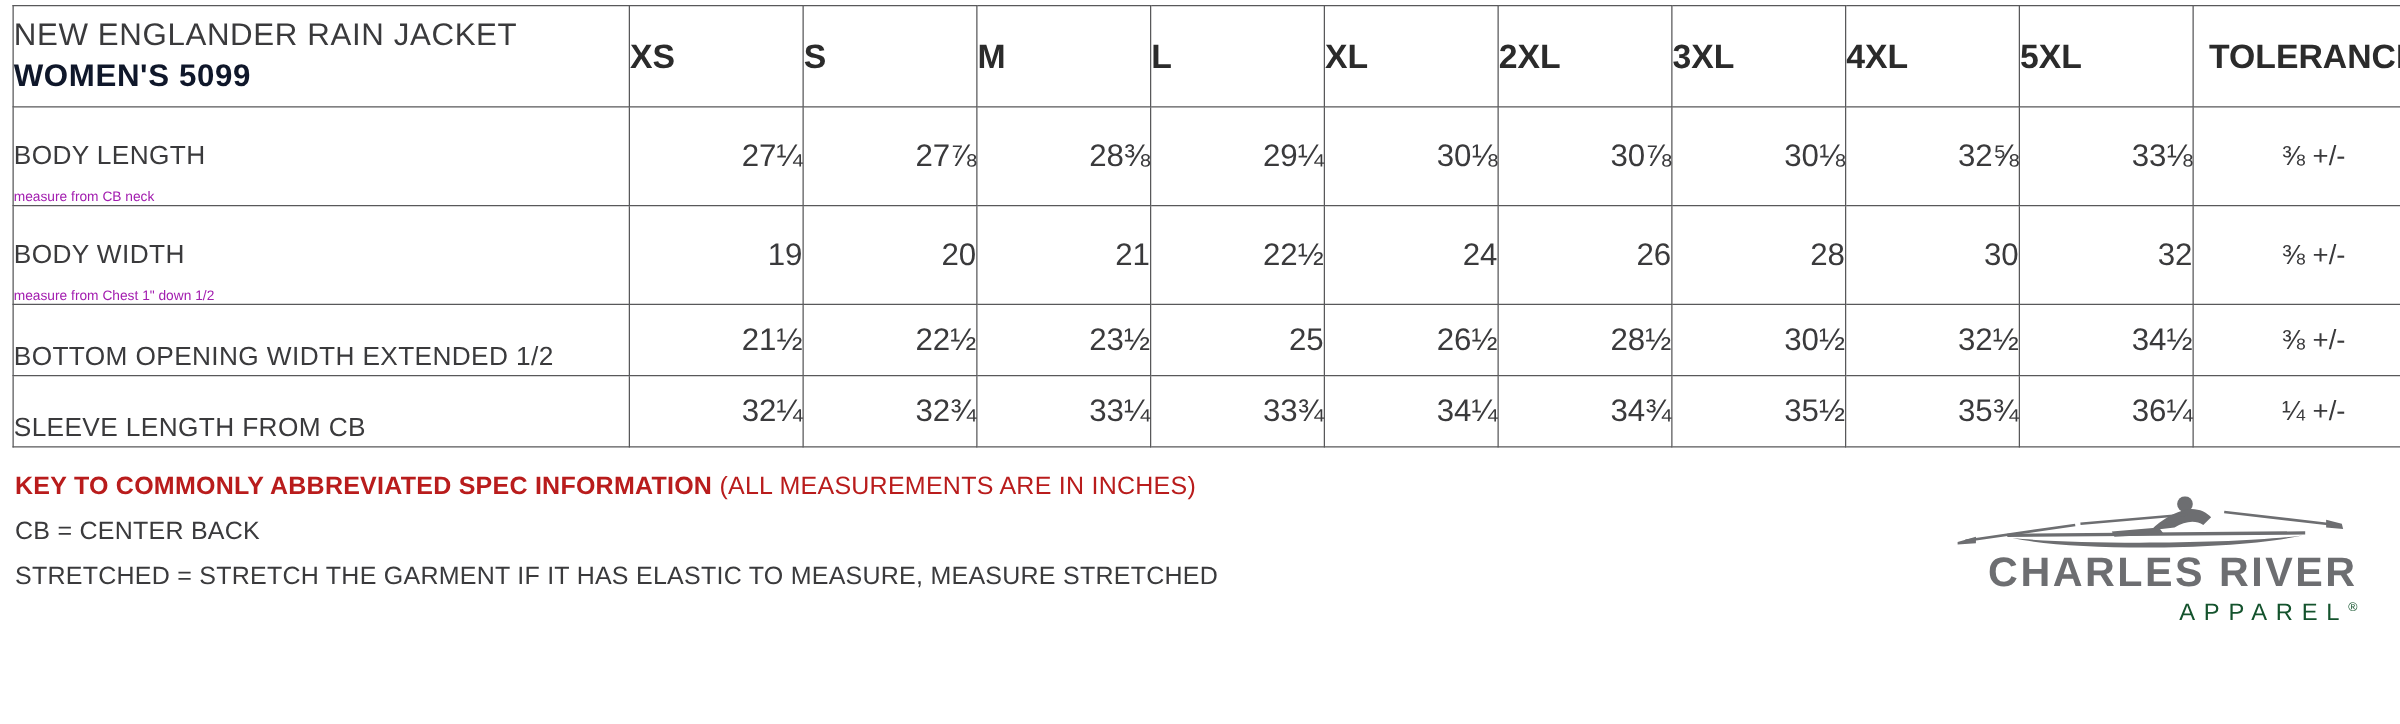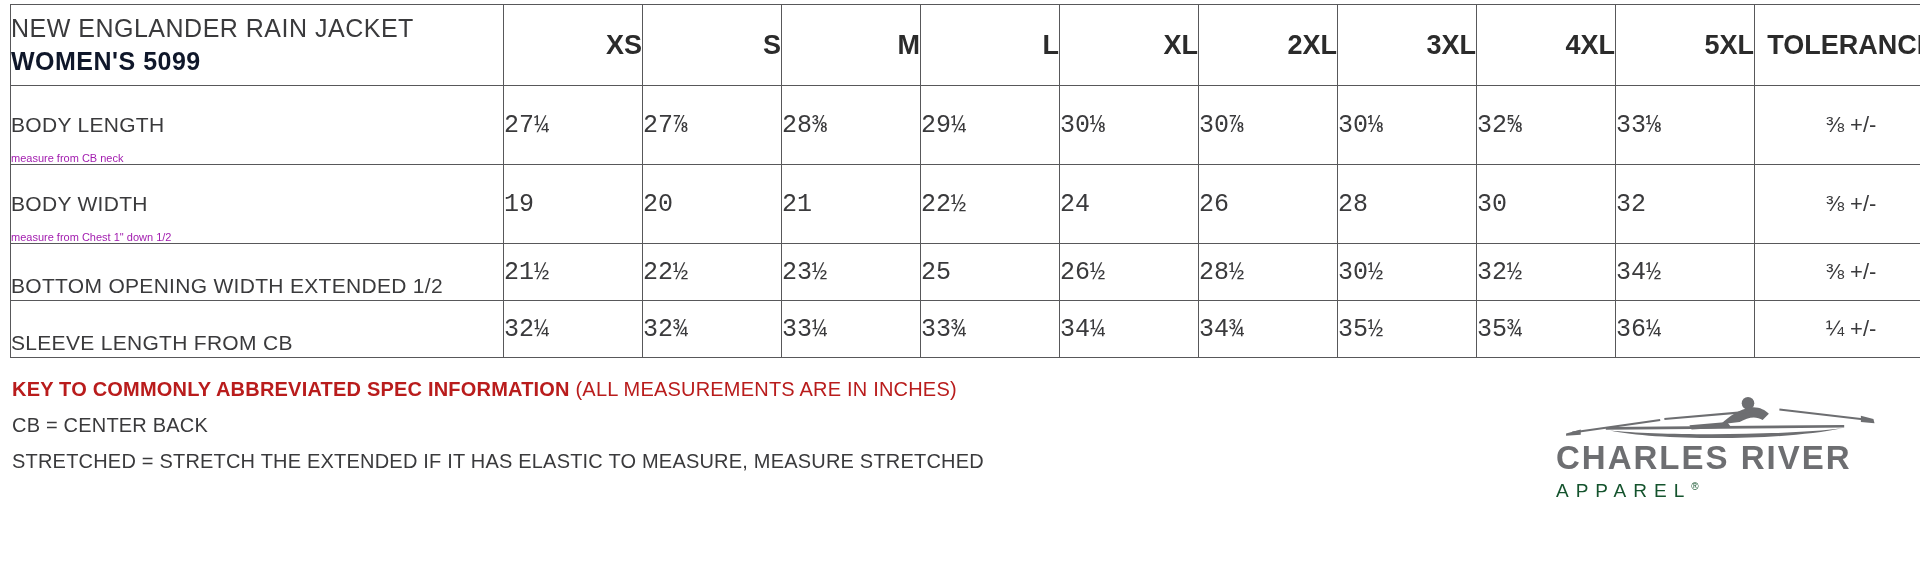--- a/index.html
+++ b/index.html
@@ -51,21 +51,21 @@
   }
   .hdr-title .line2 {
     font-size: 25px;
     letter-spacing: 0.5px;
     font-weight: bold;
     color: #0f172a;
     margin-top: 4px;
     white-space: nowrap;
   }
   .hdr-size {
-    text-align: right;
+    text-align: left;
     font-size: 27px;
     font-weight: bold;
     color: #2b2b2b;
     height: 80px;
     width: 138px;
   }
   .hdr-tol {
     text-align: center;
     font-size: 27px;
     font-weight: bold;
@@ -84,25 +84,24 @@
     white-space: nowrap;
     margin-top: 27px;
   }
   .row-label .rl-sub {
     font-size: 11px;
     color: #a21caf;
     margin-top: 15px;
     white-space: nowrap;
   }
   .val {
-    text-align: left;
+    text-align: right;
     font-size: 25px;
     color: #3a3a3c;
     height: 56px;
-    font-family: Liberation Mono, monospace;
   }
   .val.tall { height: 62px; }
   .tol {
     text-align: center;
     font-size: 22px;
     color: #3a3a3c;
   }
   
   .key {
     margin: 20px 0 0 8px;
@@ -121,21 +120,21 @@
     letter-spacing: 0.2px;
     margin-bottom: 13px;
     white-space: nowrap;
   }
   
   .logo {
     position: absolute;
     right: 34px;
     bottom: 8px;
     width: 330px;
-    text-align: left;
+    text-align: right;
     color: #6d6e71;
   }
   .logo-mark {
     height: 46px;
     display: block;
     margin: 0 auto -2px auto;
   }
   .logo-name {
     font-size: 33px;
     letter-spacing: 2px;
@@ -242,21 +241,21 @@
         <td class="val">36¼</td>
         <td class="tol">¼ +/-</td>
       </tr>
 
     </tbody>
   </table>
 
   <div class="key">
     <div class="key-title"><b>KEY TO COMMONLY ABBREVIATED SPEC INFORMATION</b><span> (ALL MEASUREMENTS ARE IN INCHES)</span></div>
     <div class="key-line">CB = CENTER BACK</div>
-    <div class="key-line">STRETCHED = STRETCH THE EXTENDED IF IT HAS ELASTIC TO MEASURE, MEASURE STRETCHED</div>
+    <div class="key-line">STRETCHED = STRETCH THE GARMENT IF IT HAS ELASTIC TO MEASURE, MEASURE STRETCHED</div>
   </div>
 
   <div class="logo">
     <svg class="logo-mark" viewBox="0 0 300 44" xmlns="http://www.w3.org/2000/svg">
 
       <path d="M8 34 L92 22" stroke="#6d6e71" stroke-width="2" fill="none"></path>
       <path d="M2 35 L16 31 L16 36 L2 37 Z" fill="#6d6e71"></path>
       <path d="M206 12 L292 22" stroke="#6d6e71" stroke-width="2" fill="none"></path>
       <path d="M296 21 L284 18 L284 24 L297 25 Z" fill="#6d6e71"></path>
 

